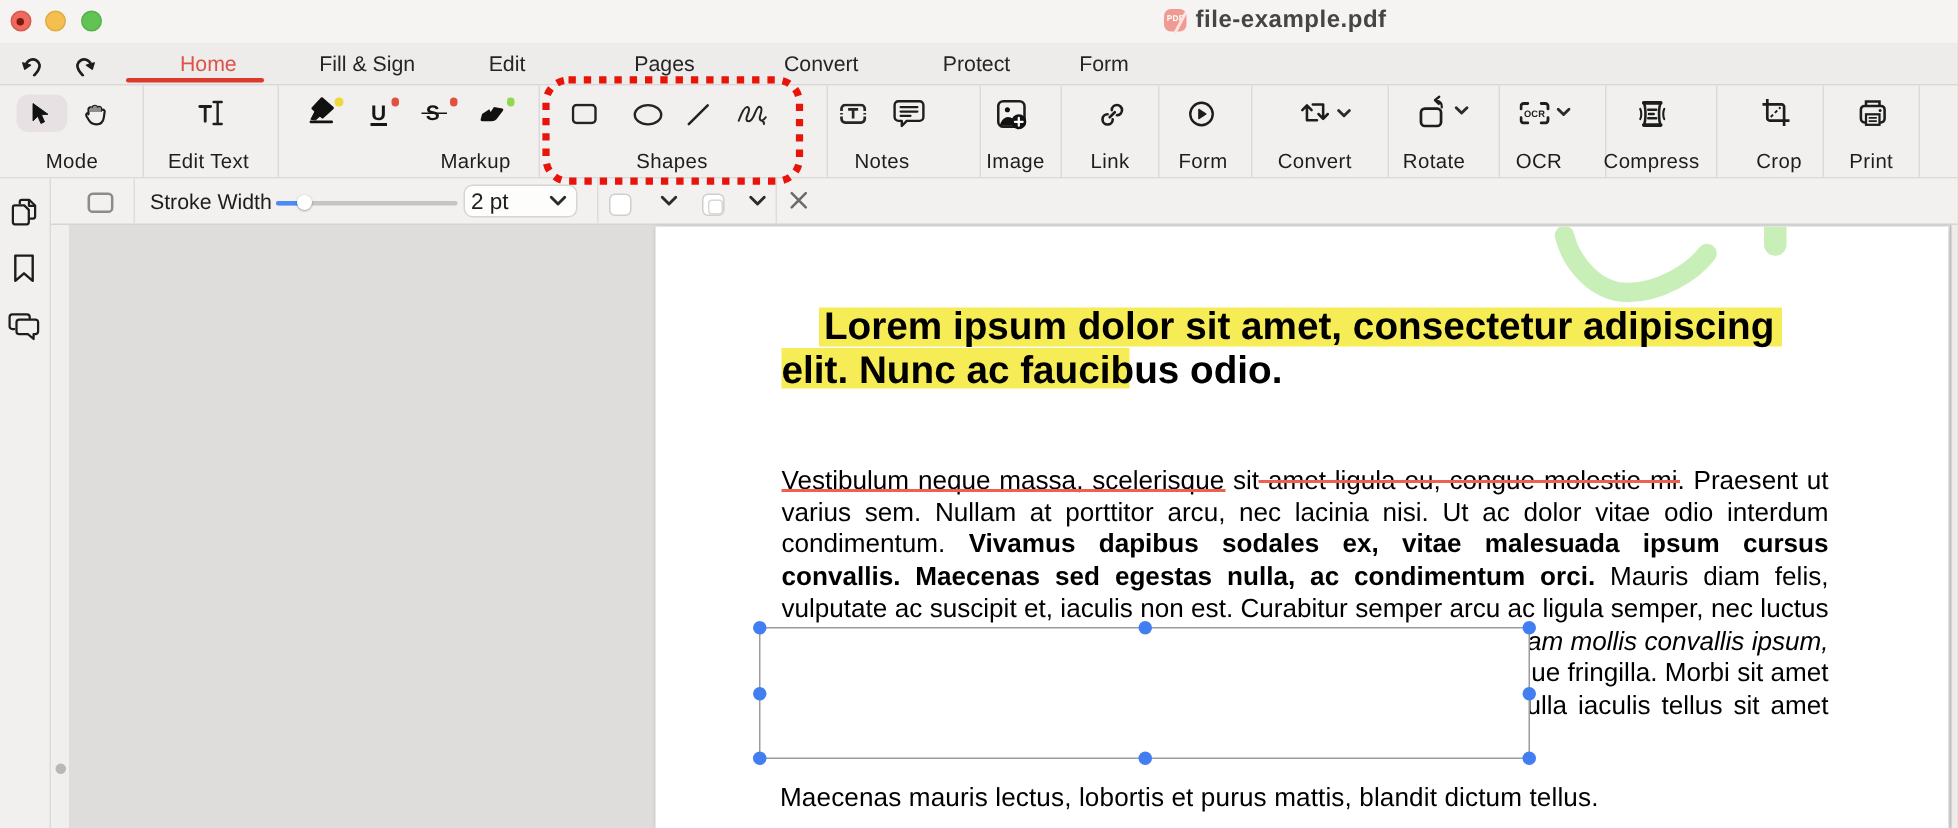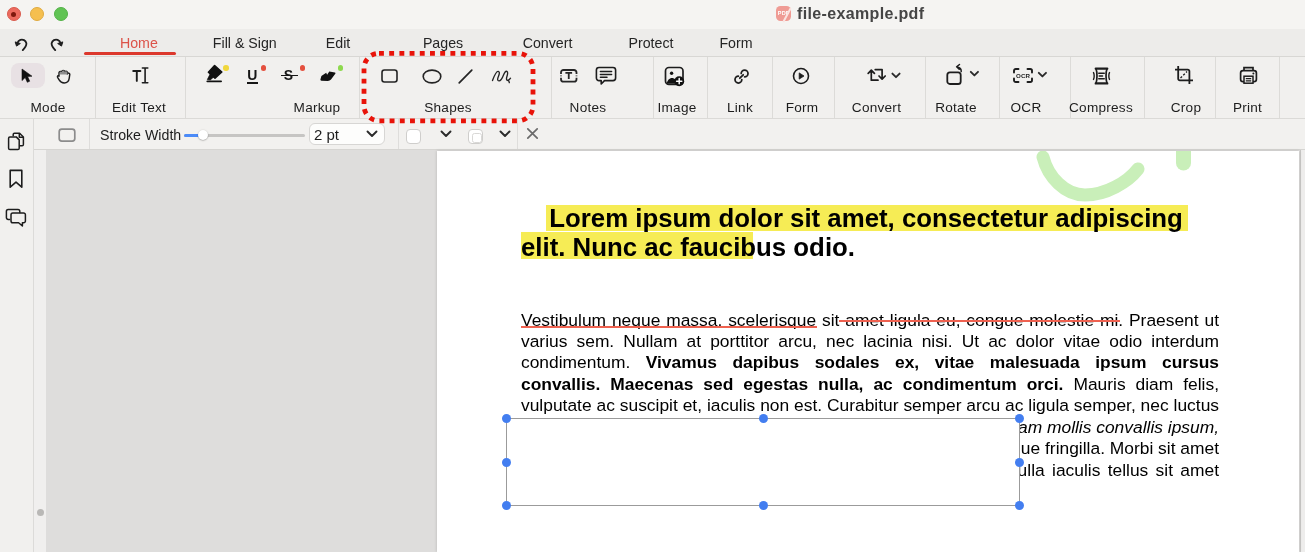--- a/index.html
+++ b/index.html
@@ -281,20 +281,21 @@
 
   <div class="abs" style="left:84px;top:175.2px;width:296px;height:2.1px;background:#ef614f;"></div>
   <div class="abs" style="left:401.8px;top:168.9px;width:281px;height:2.1px;background:#ee6150;"></div>
 
   <div class="tl body frag" style="right:80px;top:264.8px;font-style:italic;">quam mollis convallis ipsum,</div>
   <div class="tl body frag" style="right:80px;top:286.2px;">neque fringilla. Morbi sit amet</div>
   <div class="tl body frag" style="right:80px;top:307.6px;word-spacing:2.5px;">Nulla iaculis tellus sit amet</div>
 
   <div class="abs" style="left:68.8px;top:267.3px;width:514px;height:88px;background:#fff;border:1.3px solid #9b9b9b;box-sizing:border-box;"></div>
 
+  <div class="tl body" style="left:83px;top:369.1px;letter-spacing:0.088px;">Maecenas mauris lectus, lobortis et purus mattis, blandit dictum tellus.</div>
 
   <div class="handle" style="left:64.8px;top:263.3px;"></div>
   <div class="handle" style="left:321.5px;top:263.3px;"></div>
   <div class="handle" style="left:578.2px;top:263.3px;"></div>
   <div class="handle" style="left:64.8px;top:306.8px;"></div>
   <div class="handle" style="left:578.2px;top:306.8px;"></div>
   <div class="handle" style="left:64.8px;top:350.3px;"></div>
   <div class="handle" style="left:321.5px;top:350.3px;"></div>
   <div class="handle" style="left:578.2px;top:350.3px;"></div>
 </div>

